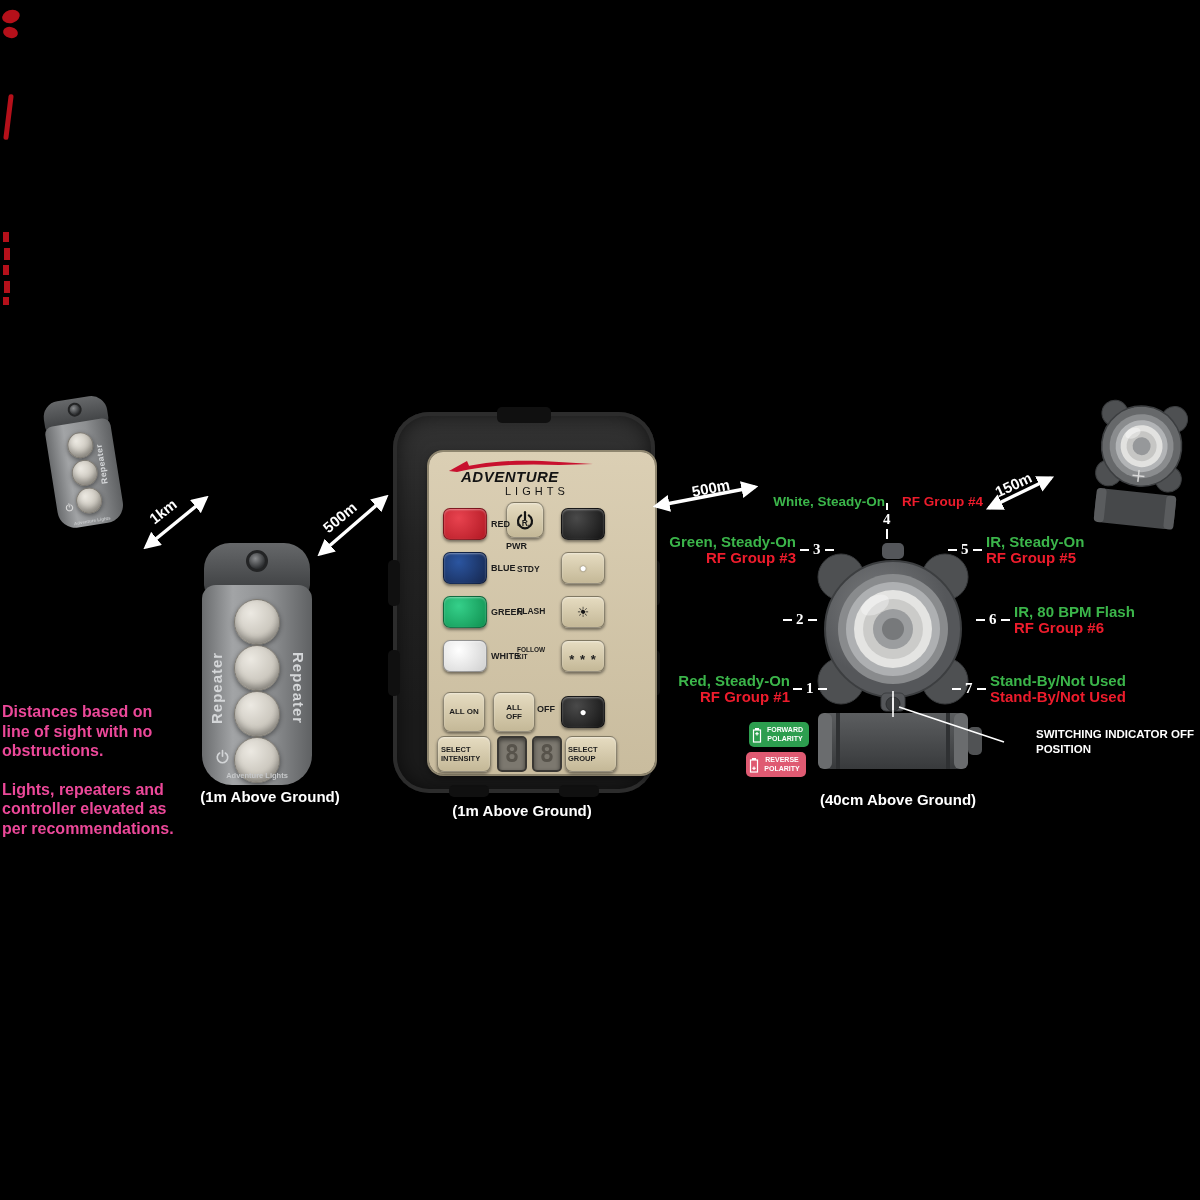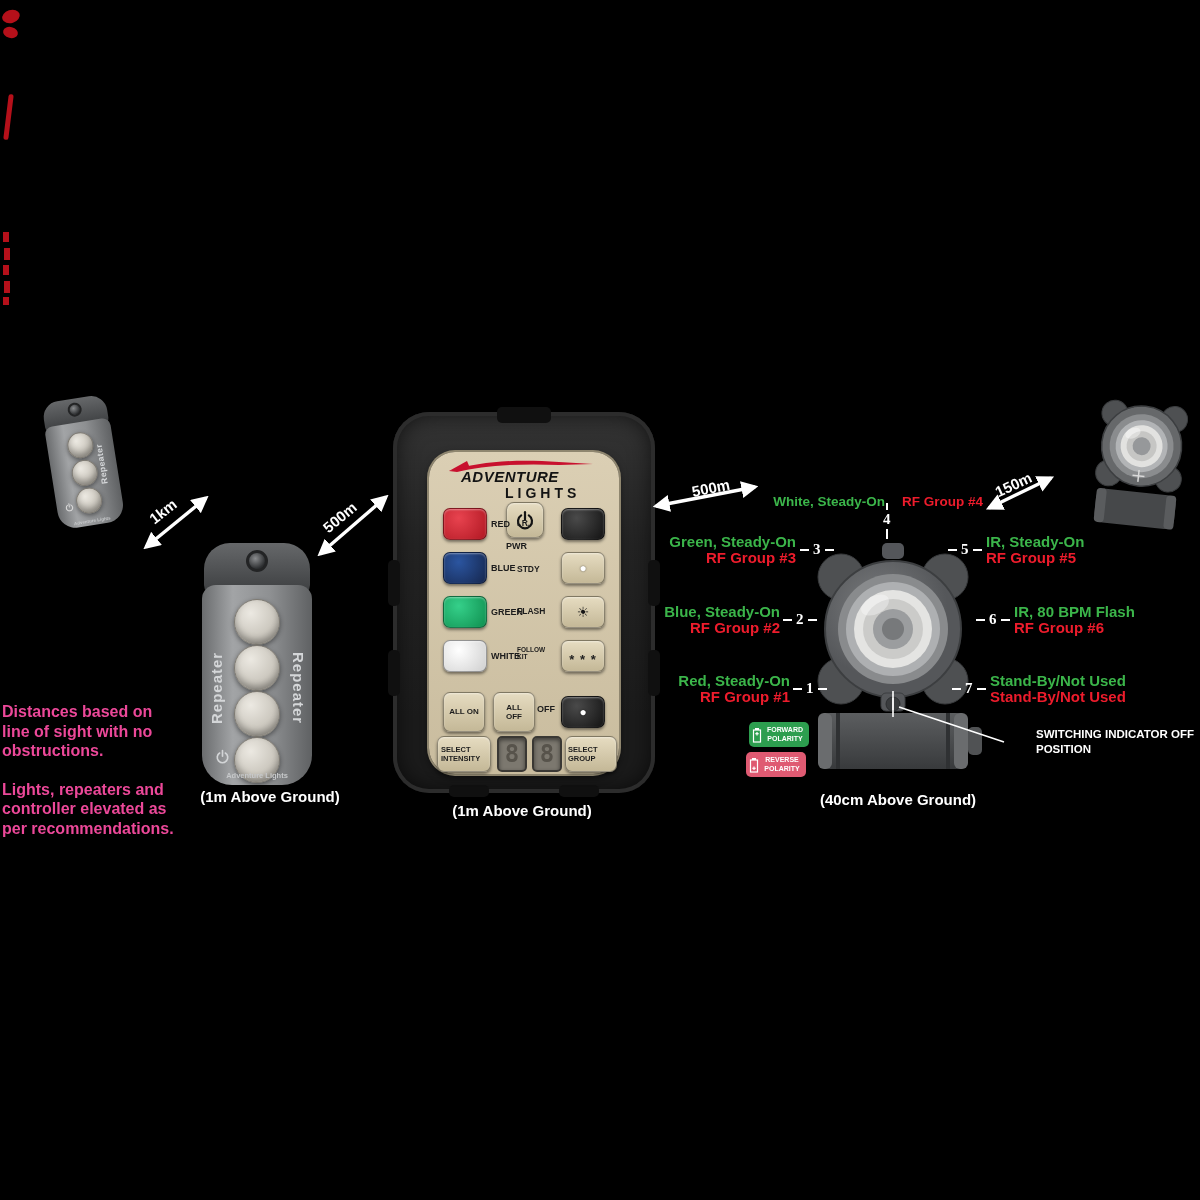--- a/index.html
+++ b/index.html
@@ -53,26 +53,26 @@
   
   #controller { position:absolute; left:393px; top:412px; width:262px; height:381px; }
   .ctrl-body { position:absolute; inset:0; border-radius:36px;
     background:linear-gradient(180deg,#343434,#232323 35%,#1b1b1b 80%);
     box-shadow: inset 0 0 0 4px #2c2c2c, inset 0 0 24px rgba(0,0,0,.8); }
   .ctrl-tab { position:absolute; background:#101010; border-radius:5px; }
   .tt { left:104px; top:-5px; width:54px; height:16px; }
   .rl1 { left:-5px; top:148px; width:12px; height:46px; } .rl2 { left:-5px; top:238px; width:12px; height:46px; }
   .rr1 { right:-5px; top:148px; width:12px; height:46px; } .rr2 { right:-5px; top:238px; width:12px; height:46px; }
   .fb1 { left:56px; bottom:-4px; width:40px; height:12px; } .fb2 { right:56px; bottom:-4px; width:40px; height:12px; }
-  .ctrl-face { position:absolute; left:36px; top:40px; width:190px; height:322px; border-radius:26px;
+  .ctrl-face { position:absolute; left:36px; top:40px; width:226px; height:322px; border-radius:14px;
     background:linear-gradient(180deg,#dbcfb4,#c9bc9e);
     box-shadow: 0 0 0 2px #8f866f, 0 3px 8px rgba(0,0,0,.6); }
   .ctrl-logo { position:absolute; left:18px; top:7px; width:154px; height:38px; }
   .logo-adventure { position:absolute; left:14px; top:9px; font-size:15px; font-weight:bold; font-style:italic; color:#131313; letter-spacing:.5px; }
-  .logo-lights { position:absolute; left:58px; top:26px; font-size:14px; font-weight:bold; letter-spacing:4px; color:#131313;text-align:right; }
+  .logo-lights { position:absolute; left:58px; top:26px; font-size:11px; font-weight:normal; letter-spacing:4px; color:#131313;text-align:right; }
   .pbtn { position:absolute; width:44px; height:32px; border-radius:7px; border:1px solid rgba(0,0,0,.35);
     box-shadow: inset 0 1px 2px rgba(255,255,255,.4), 0 2px 3px rgba(0,0,0,.45);
     display:flex; align-items:center; justify-content:center; }
   .btn-red   { background:radial-gradient(circle at 35% 30%,#e8434f,#b01722); }
   .btn-blue  { background:radial-gradient(circle at 35% 30%,#2b55a0,#15264d); }
   .btn-green { background:radial-gradient(circle at 35% 30%,#35d08a,#0f8f4f); }
   .btn-white { background:radial-gradient(circle at 35% 30%,#ffffff,#cfcfcf); }
   .btn-black { background:radial-gradient(circle at 35% 30%,#4a4a4a,#121212); }
   .btn-tan   { background:linear-gradient(#e6dcc1,#c4b897); }
   #btn-red{left:14px;top:56px} #btn-blue{left:14px;top:100px} #btn-green{left:14px;top:144px} #btn-white{left:14px;top:188px}
@@ -355,24 +355,20 @@
   <div class="pos-block left" id="pos3">
     <div class="mode">Green, Steady-On</div>
     <div class="group">RF Group #3</div>
   </div>
   <div class="numrow" id="num3">
     <span class="dash"></span>
     <span class="n">3</span>
     <span class="dash"></span>
   </div>
 
-  <div class="pos-block left" id="pos2">
-    <div class="mode">Blue, Steady-On</div>
-    <div class="group">RF Group #2</div>
-  </div>
   <div class="numrow" id="num2">
     <span class="dash"></span>
     <span class="n">2</span>
     <span class="dash"></span>
   </div>
 
   <div class="pos-block left" id="pos1">
     <div class="mode">Red, Steady-On</div>
     <div class="group">RF Group #1</div>
   </div>

